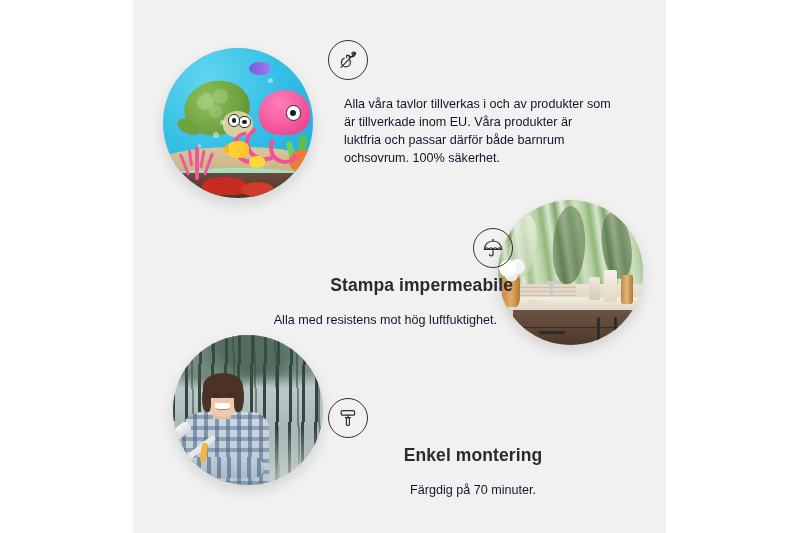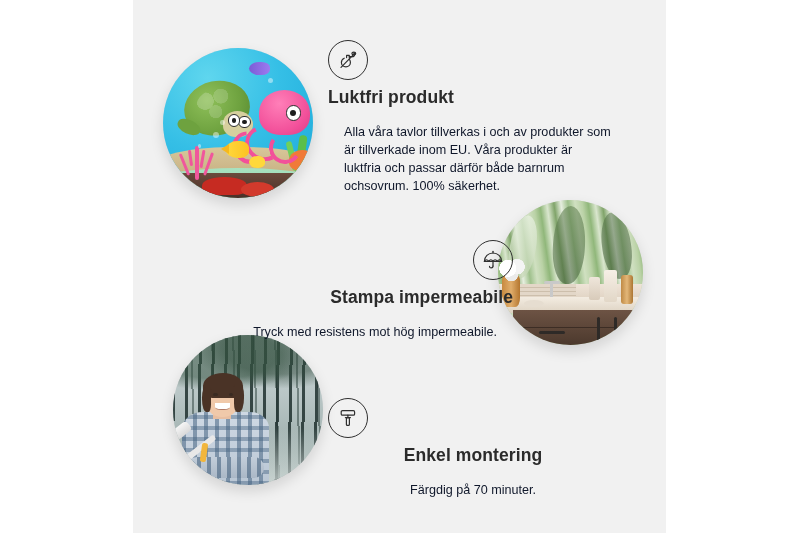--- a/index.html
+++ b/index.html
@@ -361,21 +361,21 @@
   }
   .f-desc{
     font-size:12.6px;color:#0f172a;line-height:1.42;margin:16px;
   }
 
   
   .feat1{left:195px;top:40px;width:300px;text-align:left;}
   .feat1 .icon-circle{margin-left:0;}
 
   
-  .feat2{left:50px;top:240px;width:330px;text-align:right;}
+  .feat2{left:50px;top:228px;width:330px;text-align:right;}
   .feat2 .icon-wrap{display:flex;justify-content:flex-end;}
 
   
   .feat3{left:195px;top:398px;width:290px;text-align:center;}
 </style>
 </head>
 <body>
 
 <div class="canvas">
   <div class="panel">
@@ -472,41 +472,40 @@
             <path d="M8.2 10.2 C6.4 11 5.4 12.6 5.4 14.4 C5.4 16.9 7.4 18.8 9.9 18.8
                      C12.4 18.8 14.4 16.9 14.4 14.4 C14.4 13.4 14.1 12.5 13.5 11.7"></path>
             <path d="M10.6 9.6 L10.6 7.4 L13.3 7.4 L13.3 9.9"></path>
             <path d="M13.3 8.6 L16.2 8.6"></path>
             <path d="M16.2 8.6 C17.6 8.6 18.6 7.6 18.6 6.4 C18.6 5.6 18.1 5 17.4 5"></path>
             <ellipse cx="17.8" cy="5.6" rx="1.9" ry="1.4"></ellipse>
             <path d="M5 19.4 L19 5.2"></path>
           </svg>
         </div>
       </div>
-      <div class="f-title">Luktfri produkt</div>
       <p class="f-desc">Alla våra tavlor tillverkas i och av produkter som är tillverkade inom EU. Våra produkter är luktfria och passar därför både barnrum ochsovrum. 100% säkerhet.</p>
     </div>
 
     <div class="feature feat2">
       <div class="icon-wrap">
         <div class="icon-circle">
           <svg width="24" height="24" viewBox="0 0 24 24" fill="none" stroke="#2f2f2f" stroke-width="1.2" stroke-linecap="round" stroke-linejoin="round">
             <path d="M3.4 13.4 C3.4 8.7 7.2 5 12 5 C16.8 5 20.6 8.7 20.6 13.4 Z"></path>
             <path d="M3.4 13.4 C4.8 11.2 6.3 11.2 7.7 13.4"></path>
             <path d="M7.7 13.4 C9.1 11.2 10.6 11.2 12 13.4"></path>
             <path d="M12 13.4 C13.4 11.2 14.9 11.2 16.3 13.4"></path>
             <path d="M16.3 13.4 C17.7 11.2 19.2 11.2 20.6 13.4"></path>
             <path d="M12 13.4 L12 18"></path>
             <path d="M12 18 C12 19.2 11.1 19.9 10.1 19.9 C9.2 19.9 8.5 19.2 8.5 18.4"></path>
             <path d="M12 3.3 L12 5"></path>
           </svg>
         </div>
       </div>
       <div class="f-title">Stampa impermeabile</div>
-      <p class="f-desc">Tryck med resistens mot hög impermeabile.</p>
+      <p class="f-desc">Alla med resistens mot hög luftfuktighet.</p>
     </div>
 
     <div class="feature feat3">
       <div class="icon-wrap">
         <div class="icon-circle">
           <svg width="24" height="24" viewBox="0 0 24 24" fill="none" stroke="#2f2f2f" stroke-width="1.2" stroke-linecap="round" stroke-linejoin="round">
             <rect x="5.2" y="4.6" width="13.4" height="4.6" rx="1.3"></rect>
             <path d="M11.9 9.2 L11.9 11.6"></path>
             <path d="M9.4 11.6 L14.4 11.6"></path>
             <rect x="10.4" y="11.6" width="3" height="7.8" rx="1"></rect>

